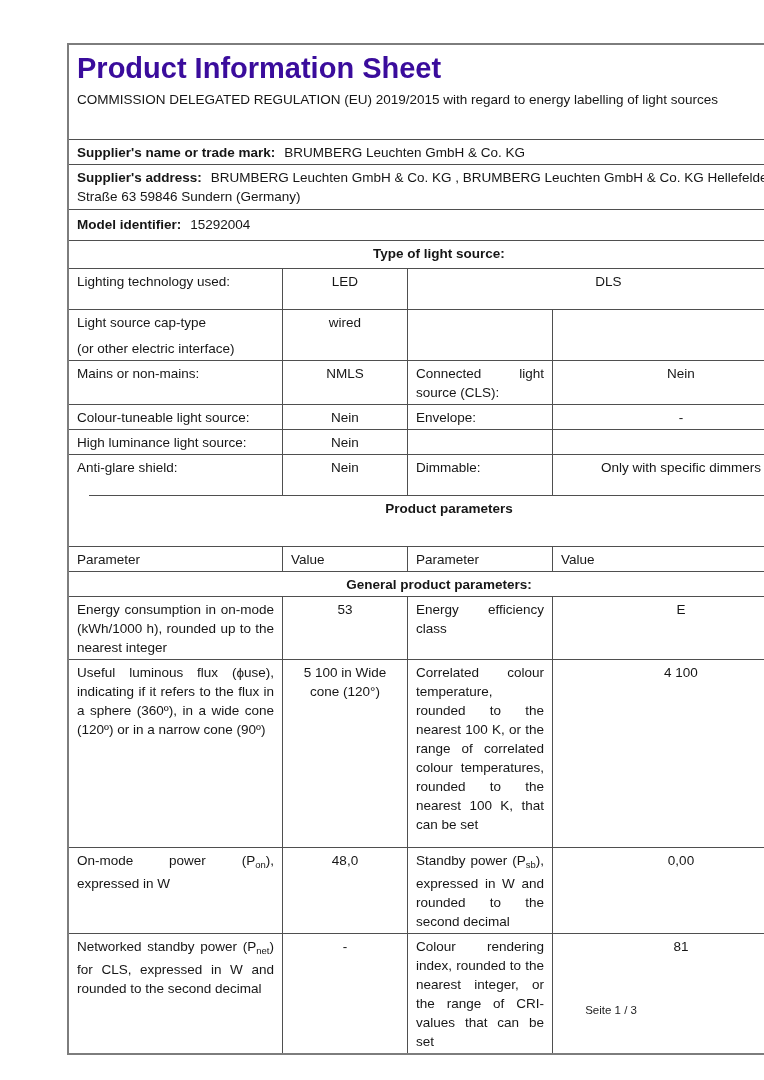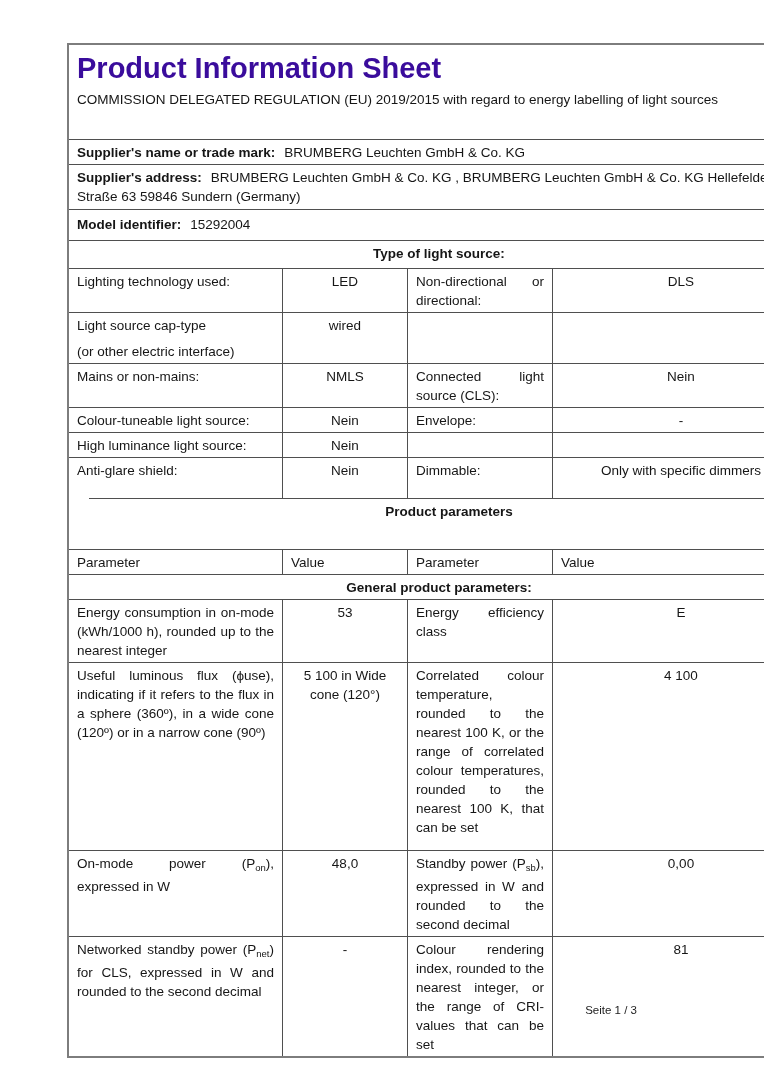--- a/index.html
+++ b/index.html
@@ -89,21 +89,20 @@
 
   <div class="row rh-type">
     <div class="cell full">
       <span class="info-label">Type of light source:</span>
     </div>
   </div>
 
   <div class="row rh-t1">
     <div class="cell c1">Lighting technology used:</div>
     <div class="cell c2">LED</div>
-    <div class="cell c3">Non-directional or directional:</div>
     <div class="cell c4">DLS</div>
   </div>
 
   <div class="row rh-t2">
     <div class="cell c1">
       <div>Light source cap-type</div>
       <div class="gap-line">(or other electric interface)</div>
     </div>
     <div class="cell c2">wired</div>
     <div class="cell c3"></div>

